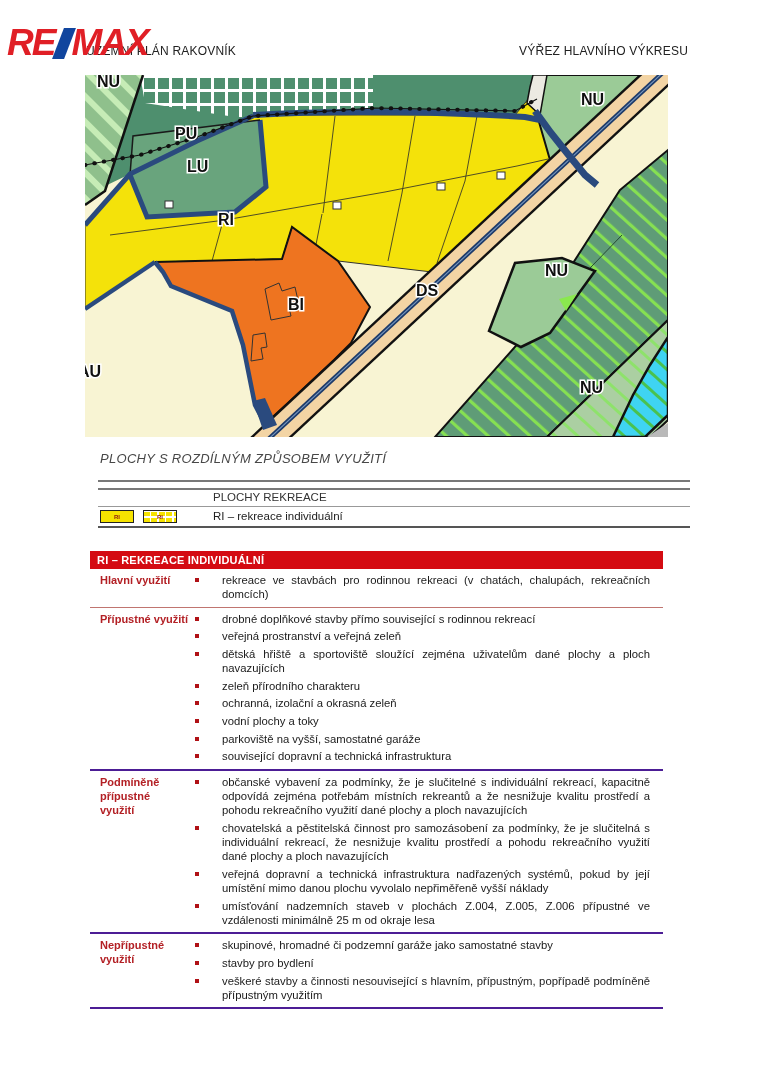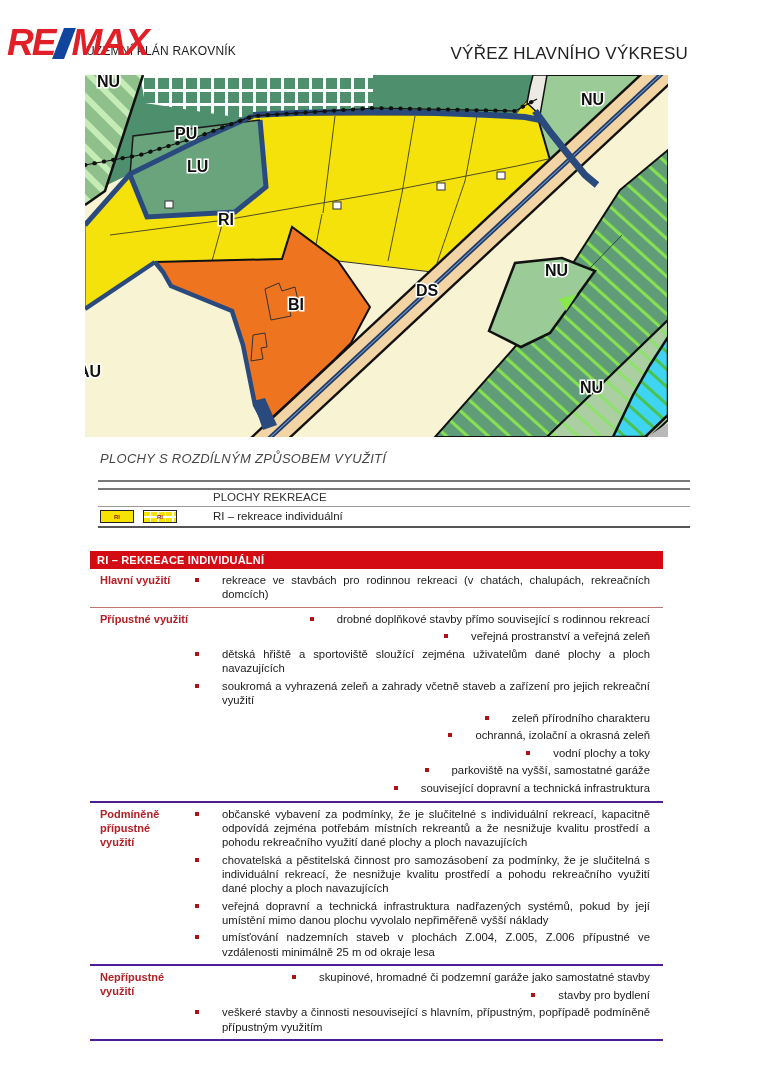--- a/index.html
+++ b/index.html
@@ -4,21 +4,21 @@
 <style>
   html,body{margin:0;padding:0;background:#ffffff;}
   body{width:762px;height:1080px;position:relative;font-family:"Liberation Sans",sans-serif;color:#1a1a1a;overflow:hidden;}
   .abs{position:absolute;}
 
   
   .logo{left:7px;top:26px;display:flex;align-items:center;z-index:3;}
   .logo .re,.logo .max{font:italic 800 37px/34px "Liberation Sans",sans-serif;color:#e01f26;letter-spacing:-2px;}
   .logo .slash{width:12px;height:31px;background:#10459e;transform:skewX(-21deg);margin:0 1px 0 4px;}
   .doc-title{left:86px;top:44px;font-size:12px;color:#222;z-index:1;letter-spacing:.2px;}
-  .page-title{right:74px;top:44px;font-size:17px;color:#222;letter-spacing:.2px;}
+  .page-title{right:74px;top:44px;font-size:12px;color:#222;letter-spacing:.2px;}
 
   
   .map{left:85px;top:75px;width:678px;height:362px;}
   .map svg{display:block;}
   .maplabel{font:bold 16px "Liberation Sans",sans-serif;fill:#101010;stroke:#ffffff;stroke-width:3px;paint-order:stroke;}
 
   
   .section-heading{left:100px;top:451px;font:italic 13px "Liberation Sans",sans-serif;color:#474747;letter-spacing:.3px;}
 
   
@@ -32,21 +32,21 @@
       repeating-linear-gradient(0deg,rgba(255,255,255,0) 0 4.5px,#fff 4.5px 6px),#f6e300;}
 
   
   .ritable{left:90px;top:551px;width:573px;}
   .ritable .bar{height:18px;background:#d40b12;color:#fff;font:bold 11px/18px "Liberation Sans",sans-serif;padding-left:7px;letter-spacing:.2px;}
   .trow{display:flex;padding:4px 0 2px 0;}
   .trow.b-thin{border-bottom:1px solid #c07570;}
   .trow.b-thick{border-bottom:2px solid #4c1d95;}
   .tlabel{width:105px;padding-left:10px;box-sizing:border-box;font:bold 11px/14px "Liberation Sans",sans-serif;color:#b32025;white-space:pre-line;flex-shrink:0;}
   .titems{flex:1;padding-right:13px;}
-  .titem{display:flex;margin-bottom:3.4px;justify-content:flex-end;}
+  .titem{display:flex;margin-bottom:3.4px;}
   .bullet{width:4px;height:4px;background:#b01116;margin:5px 23px 0 0;flex-shrink:0;}
   .titem p{margin:0;font-size:11.3px;line-height:14.2px;text-align:justify;}
 </style>
 </head>
 <body>
 
 <div class="abs logo">
   <span class="re">RE</span>
   <span class="slash"></span>
   <span class="max">MAX</span>
@@ -199,24 +199,20 @@
       <div class="titem">
           <span class="bullet"></span>
           <p>veřejná prostranství a veřejná zeleň</p>
         </div>
       <div class="titem">
           <span class="bullet"></span>
           <p>dětská hřiště a sportoviště sloužící zejména uživatelům dané plochy a ploch navazujících</p>
         </div>
       <div class="titem">
           <span class="bullet"></span>
-          <p>soukromá a vyhrazená zeleň a zahrady včetně staveb a zařízení pro jejich rekreační využití</p>
-        </div>
-      <div class="titem">
-          <span class="bullet"></span>
           <p>zeleň přírodního charakteru</p>
         </div>
       <div class="titem">
           <span class="bullet"></span>
           <p>ochranná, izolační a okrasná zeleň</p>
         </div>
       <div class="titem">
           <span class="bullet"></span>
           <p>vodní plochy a toky</p>
         </div>

